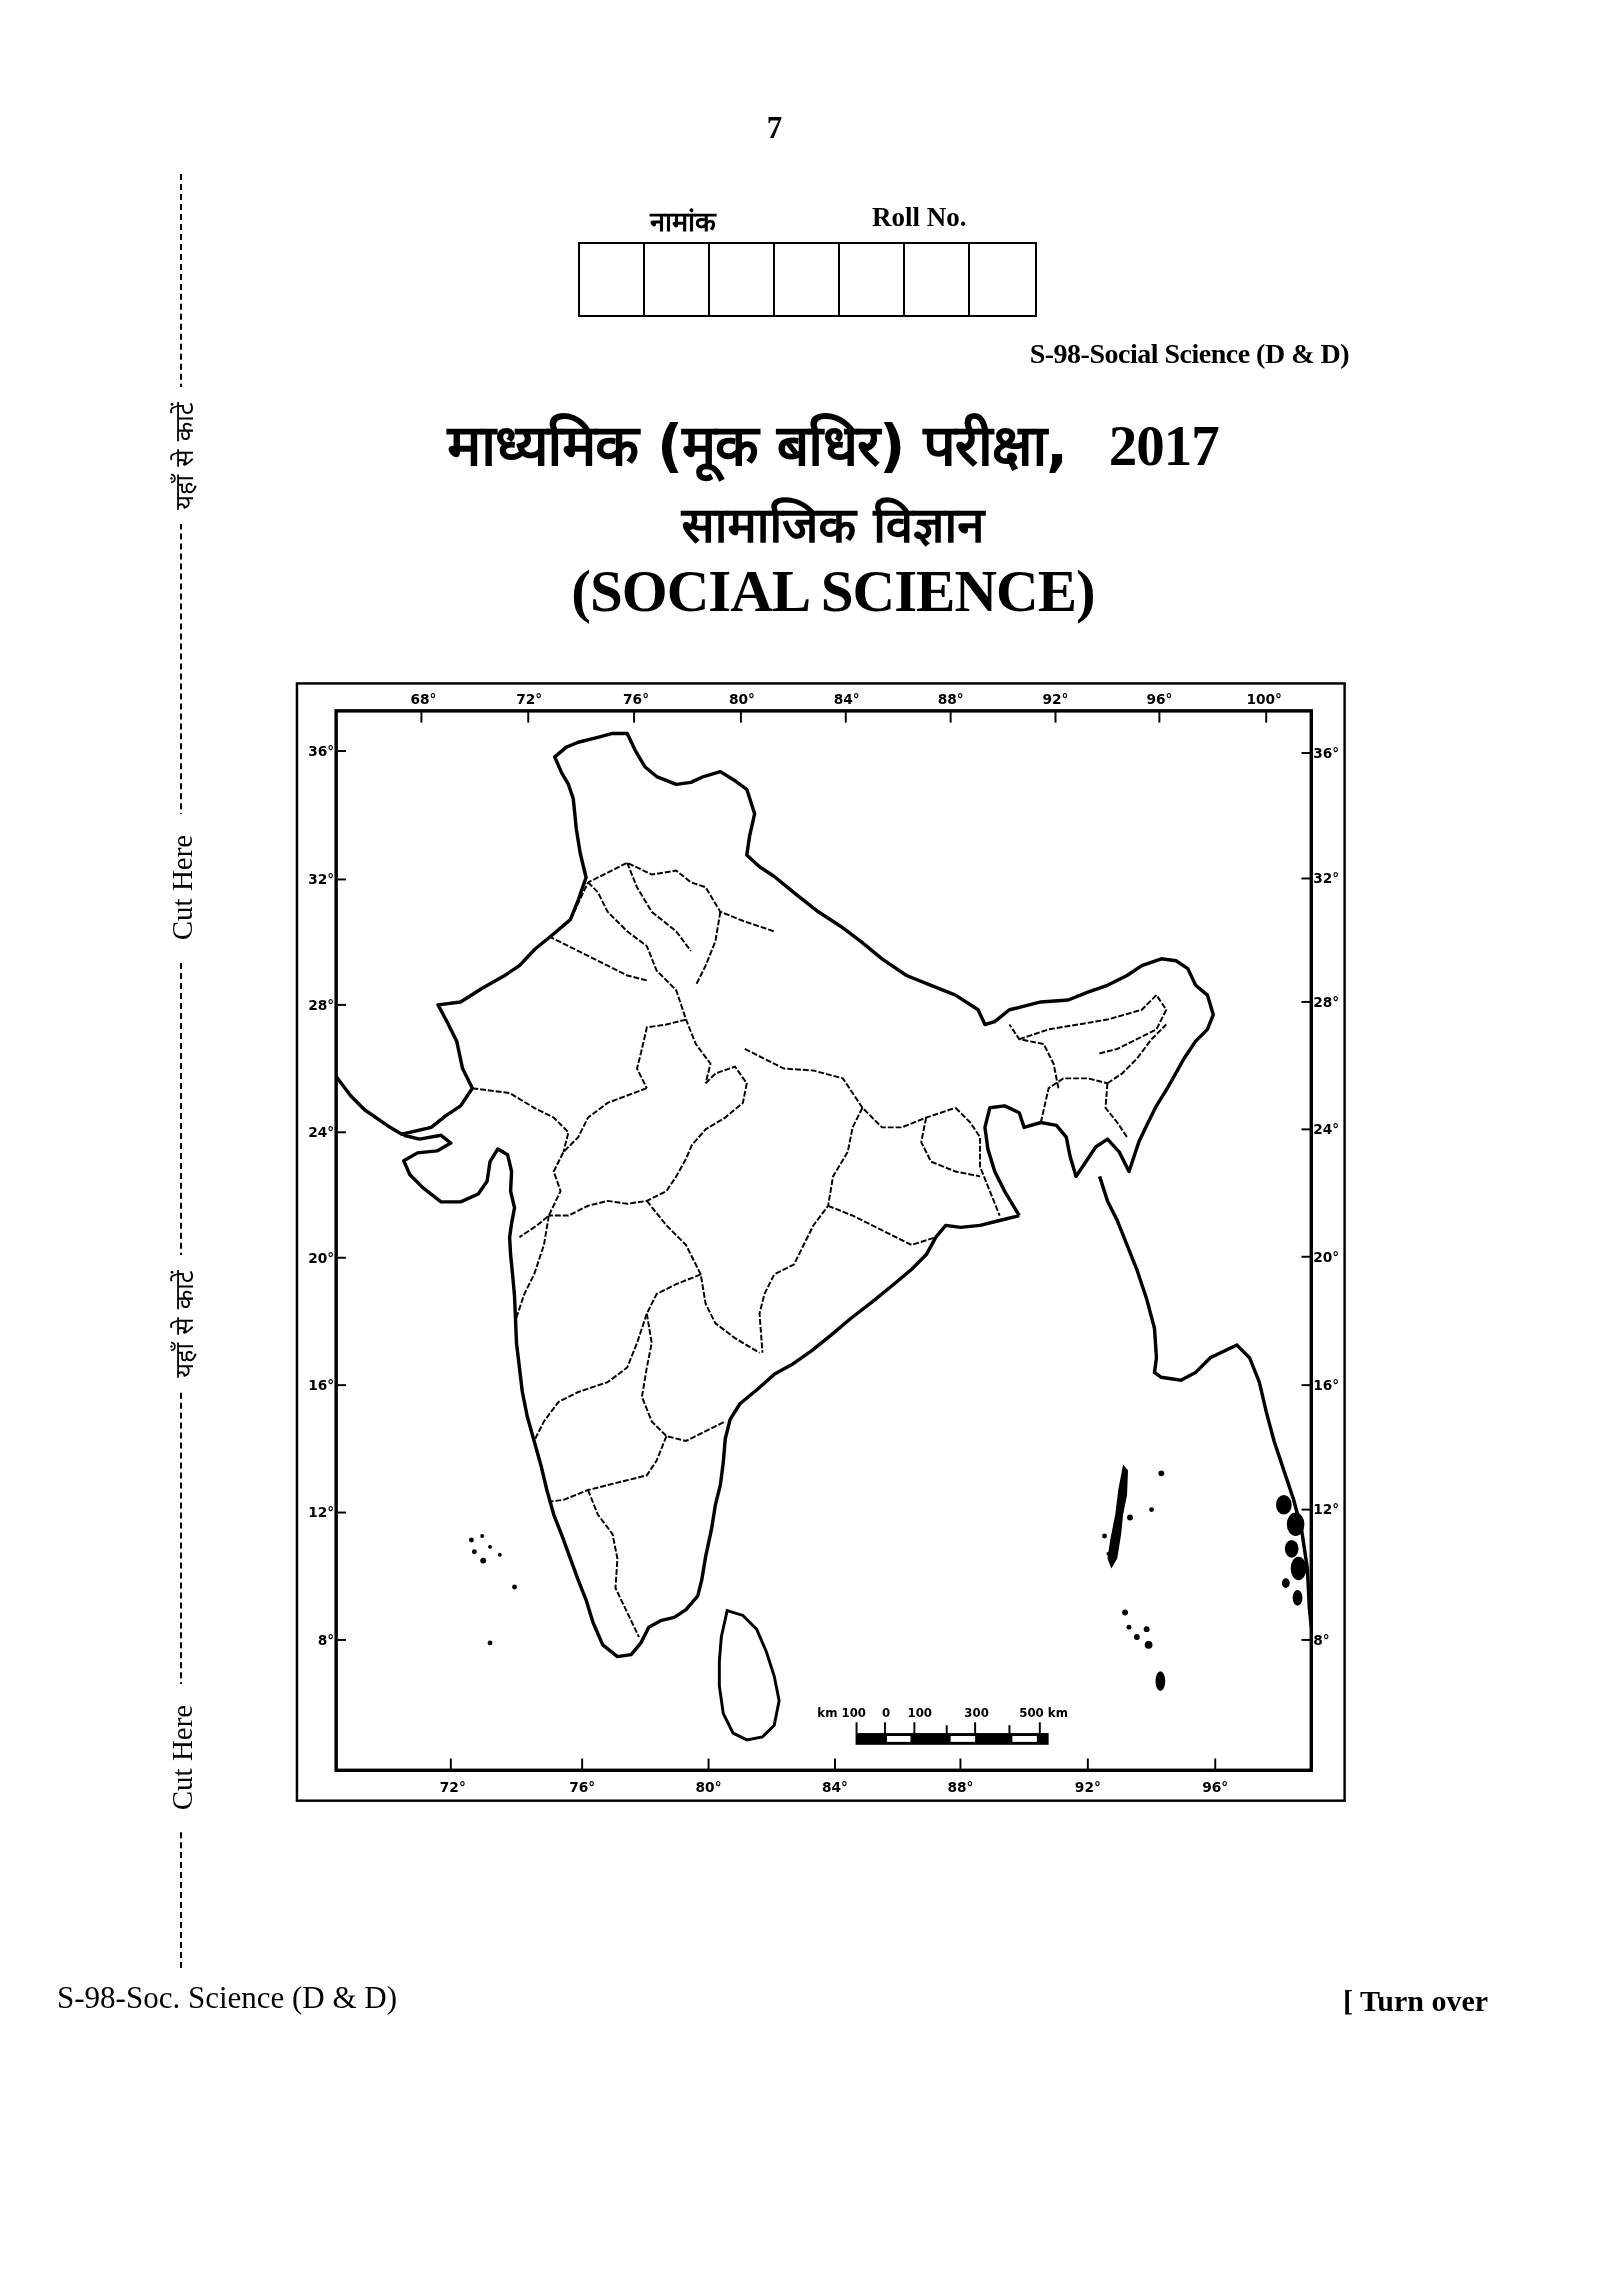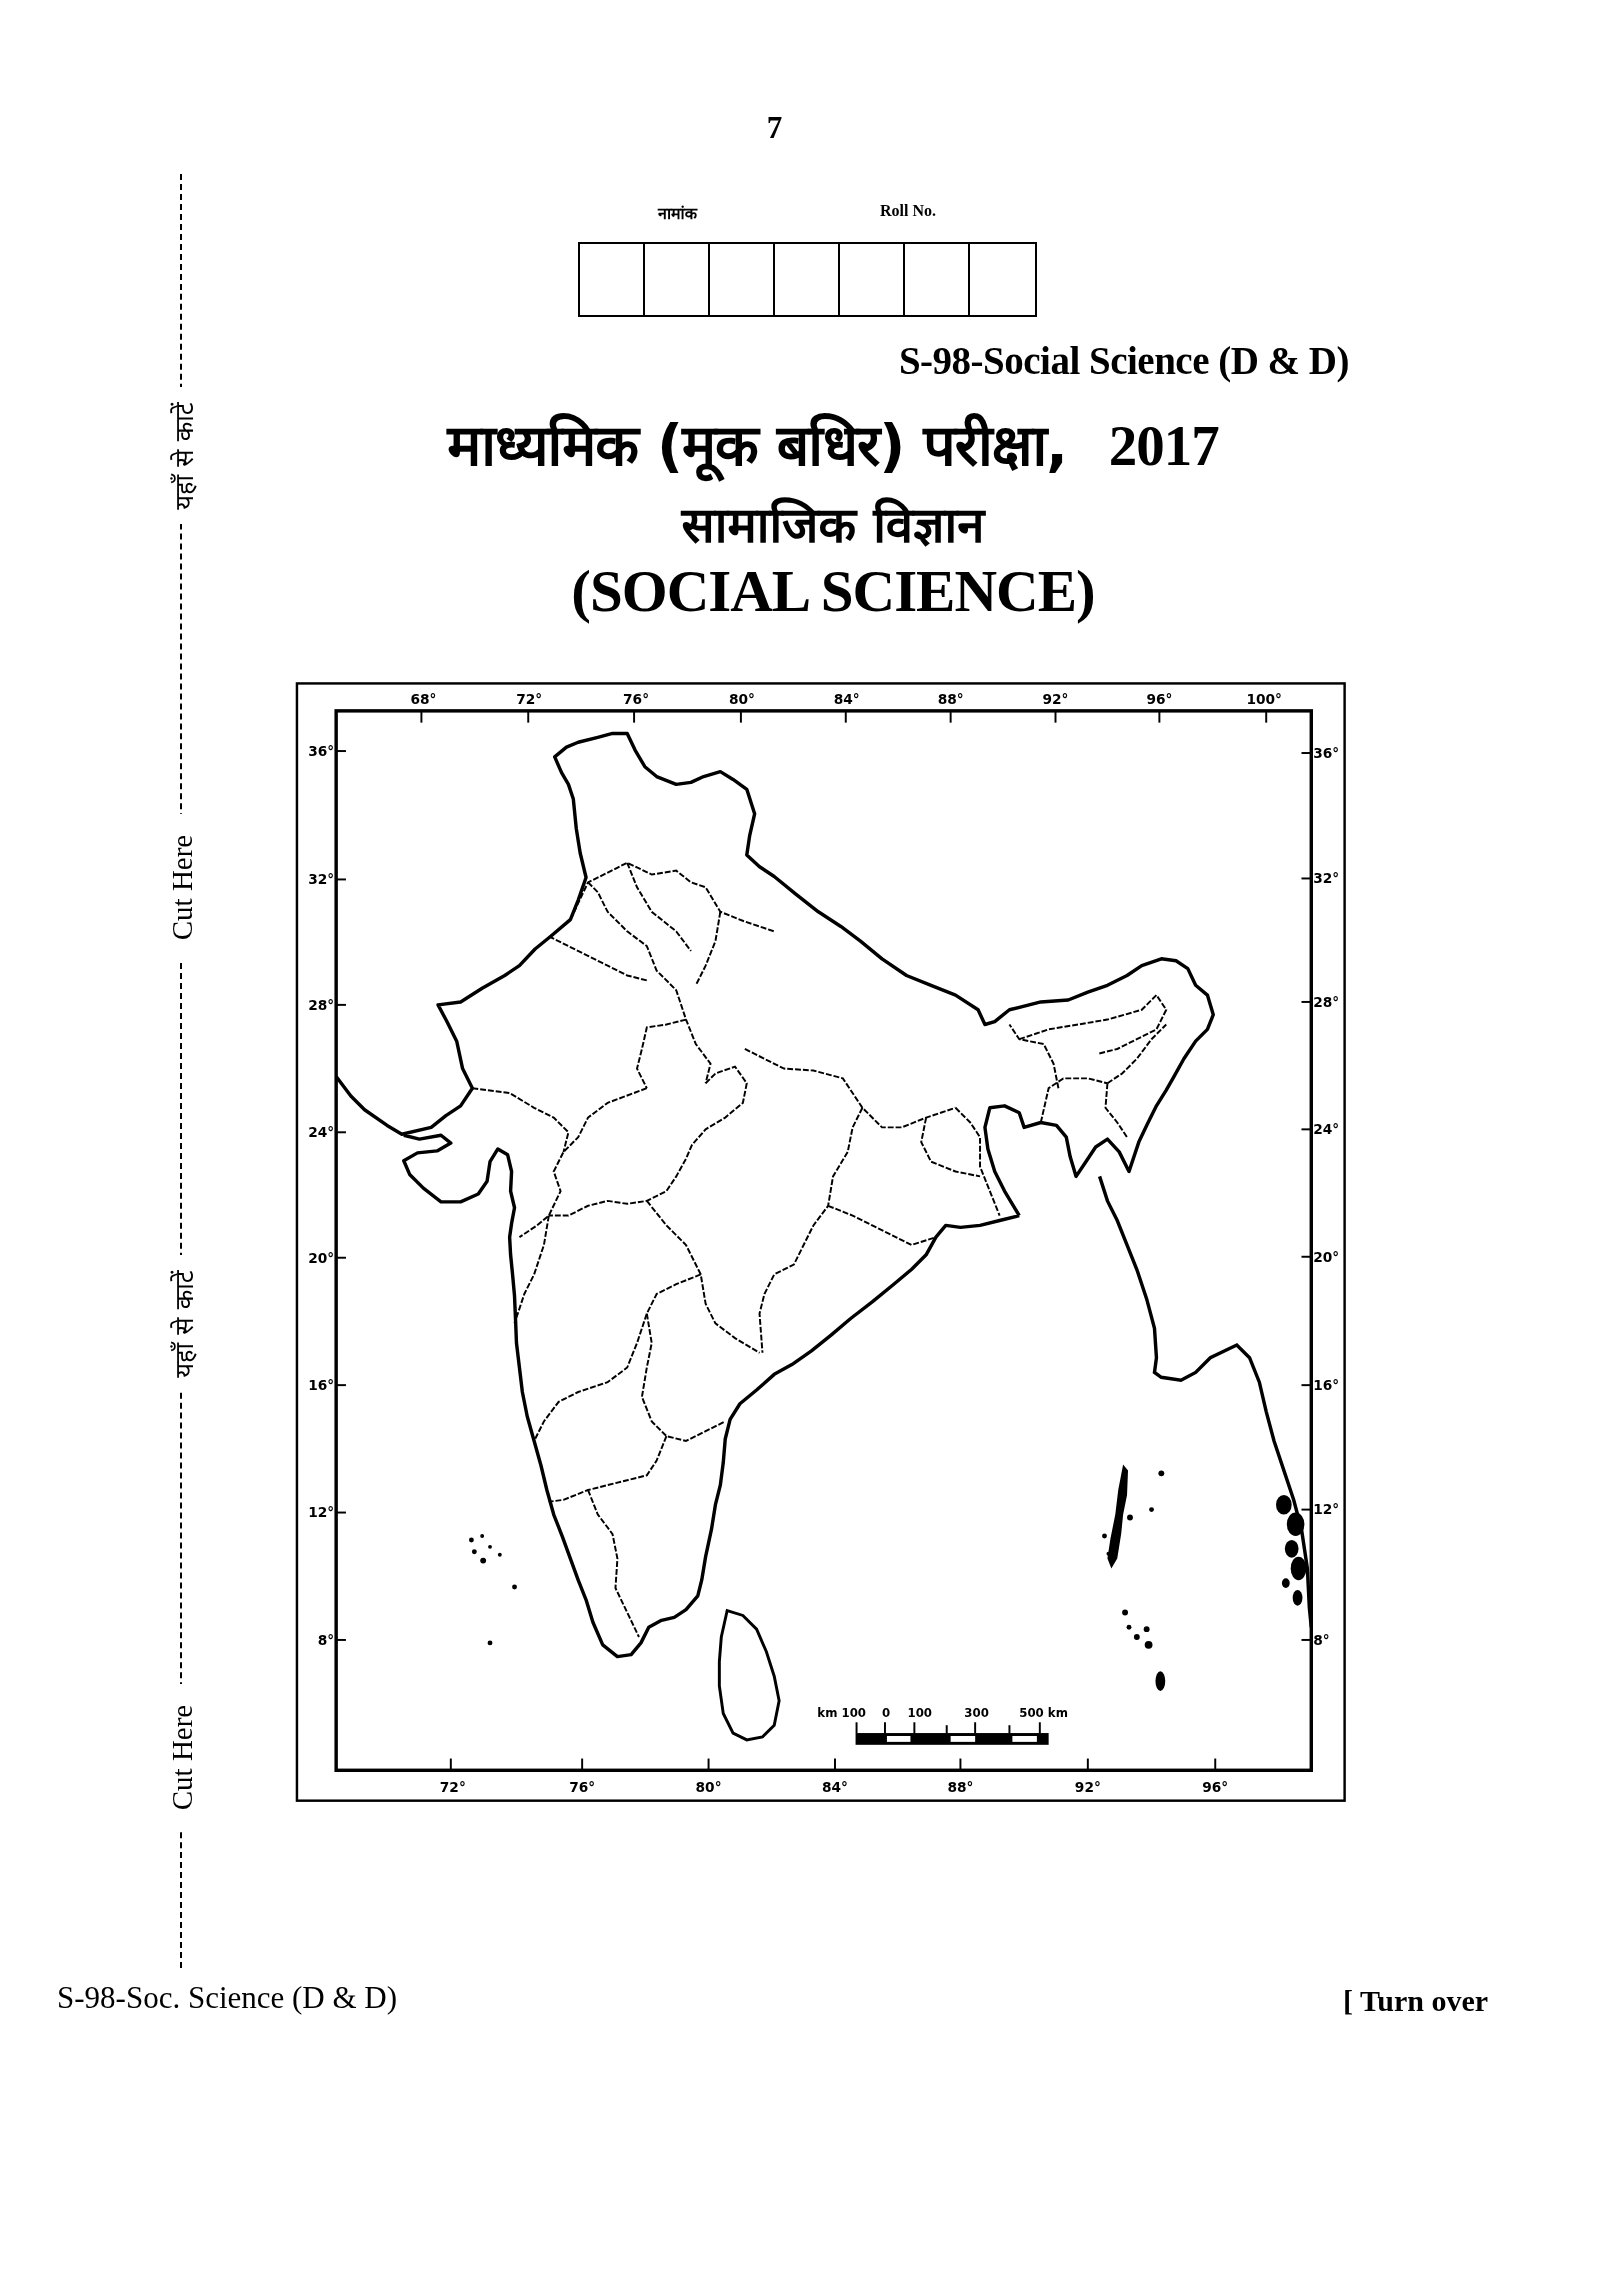--- a/index.html
+++ b/index.html
@@ -1,26 +1,26 @@
 <!DOCTYPE html>
 <html><head>
 <meta charset="utf-8">
 <style>
   html, body { margin: 0; padding: 0; background: #ffffff; }
   body { width: 1620px; height: 2293px; position: relative; overflow: hidden;
          font-family: "Liberation Serif", "DejaVu Serif", serif; color: #000; }
   .abs { position: absolute; }
   .page-number { left: 0; width: 1549px; top: 110px; text-align: center; font-size: 31px; font-weight: bold; }
-  .roll-label { top: 202px; font-size: 16px; font-weight: bold; margin-left: 8px; }
+  .roll-label { top: 202px; font-size: 27px; font-weight: bold; }
   .roll-label.hi { left: 650px; }
   .roll-label.en { left: 872px; }
   .roll-boxes { left: 578px; top: 242px; height: 71px; display: flex; border: 2.9px solid #000; }
   .roll-box { width: 65px; height: 71px; border-right: 2.9px solid #000; box-sizing: border-box; }
   .roll-box:last-child { border-right: none; }
-  .paper-code { right: 271px; top: 338px; font-size: 39px; font-weight: bold; letter-spacing: -0.5px; }
+  .paper-code { right: 271px; top: 338px; font-size: 28px; font-weight: bold; letter-spacing: -0.5px; }
   .title-hi { left: 0; width: 1666px; top: 404px; text-align: center; font-size: 57px; font-weight: bold; font-family: "DejaVu Sans", sans-serif; letter-spacing: -1px; }
   .title-num { font-family: "Liberation Serif", serif; margin-left: 23px; }
   .subject-hi { left: 0; width: 1666px; top: 490px; text-align: center; font-size: 49px; font-weight: bold; font-family: "DejaVu Sans", sans-serif; }
   .subject-en { left: 0; width: 1666px; top: 557px; text-align: center; font-size: 59px; font-weight: bold; letter-spacing: -1px; }
   .cut-line { left: 180px; top: 174px; width: 0; height: 1794px; border-left: 2.9px dashed #000; }
   .cut-label { left: 157px; width: 51px; background: #fff; display: flex; align-items: center; justify-content: center; }
   .cut-label span { display: inline-block; transform: rotate(-90deg); white-space: nowrap; font-size: 29px; }
   .cut-label.hi span { font-family: "DejaVu Sans", sans-serif; font-size: 25.5px; }
   .footer-code { left: 57px; top: 1980px; font-size: 31px; font-weight: normal; }
   .footer-turn { left: 1343px; top: 1984px; font-size: 30px; font-weight: bold; }

